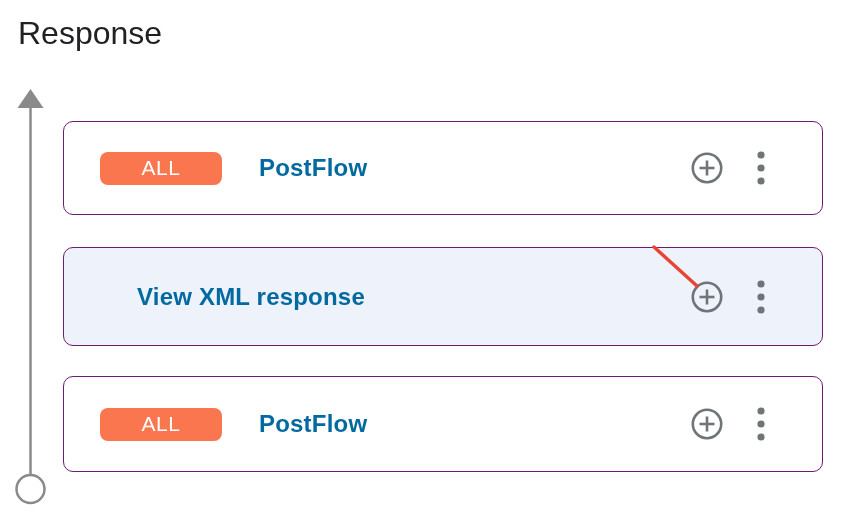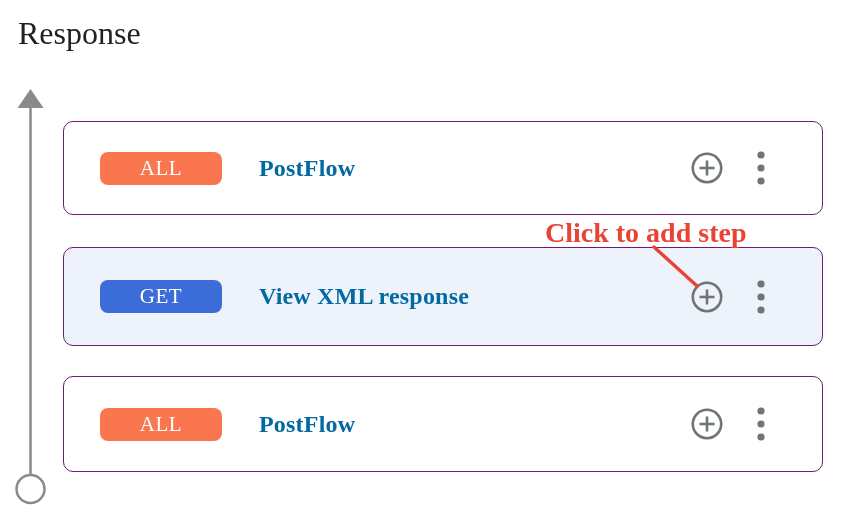--- a/index.html
+++ b/index.html
@@ -1,21 +1,21 @@
 <!DOCTYPE html>
 <html><head>
 <meta charset="utf-8">
 <style>
   * { margin: 0; padding: 0; box-sizing: border-box; }
   html, body { background: #ffffff; }
   body {
     font-family: "Liberation Sans", "DejaVu Sans", sans-serif;
     width: 844px; height: 514px; position: relative; overflow: hidden;
   }
-  .stage { position: absolute; inset: 0; width: 844px; height: 514px; font-family: Liberation Serif, serif; }
+  .stage { position: absolute; inset: 0; width: 844px; height: 514px; }
 
   .page-title {
     position: absolute; left: 18px; top: 14px;
     font-size: 32px; line-height: 38px; font-weight: 400;
     color: #202124; letter-spacing: 0;
   }
 
   .rail { position: absolute; left: 13px; top: 84px; width: 38px; height: 426px; }
 
   .card {
@@ -80,21 +80,20 @@
         <svg width="12" height="38" viewBox="0 0 12 38">
           <circle cx="6" cy="6" r="3.6" fill="#6f7479"></circle>
           <circle cx="6" cy="19" r="3.6" fill="#6f7479"></circle>
           <circle cx="6" cy="32" r="3.6" fill="#6f7479"></circle>
         </svg>
       </button>
     </div>
   </div>
 
   <div class="card card--2 card--highlighted">
-    <div class="badge" style="background-color: rgb(60, 108, 215);">GET</div>
     <div class="flow-name">View XML response</div>
     <div class="icon-group">
       <button class="icon-btn" title="">
         <svg width="34" height="34" viewBox="0 0 34 34">
           <circle cx="17" cy="17" r="14.2" fill="none" stroke="#6f7479" stroke-width="2.6"></circle>
           <line x1="9.5" y1="17" x2="24.5" y2="17" stroke="#6f7479" stroke-width="2.6"></line>
           <line x1="17" y1="9.5" x2="17" y2="24.5" stroke="#6f7479" stroke-width="2.6"></line>
         </svg>
       </button>
       <button class="icon-btn" title="">
@@ -121,18 +120,17 @@
       <button class="icon-btn" title="">
         <svg width="12" height="38" viewBox="0 0 12 38">
           <circle cx="6" cy="6" r="3.6" fill="#6f7479"></circle>
           <circle cx="6" cy="19" r="3.6" fill="#6f7479"></circle>
           <circle cx="6" cy="32" r="3.6" fill="#6f7479"></circle>
         </svg>
       </button>
     </div>
   </div>
 
-  <div class="annotation-label" style="color: rgb(233, 67, 52);">Click to add step</div>
   <svg class="annotation-line" width="844" height="514" viewBox="0 0 844 514">
     <line x1="654" y1="247" x2="697" y2="286" stroke="#e94334" stroke-width="3.4" stroke-linecap="round"></line>
   </svg>
 
 </div>
 
 </body></html>

